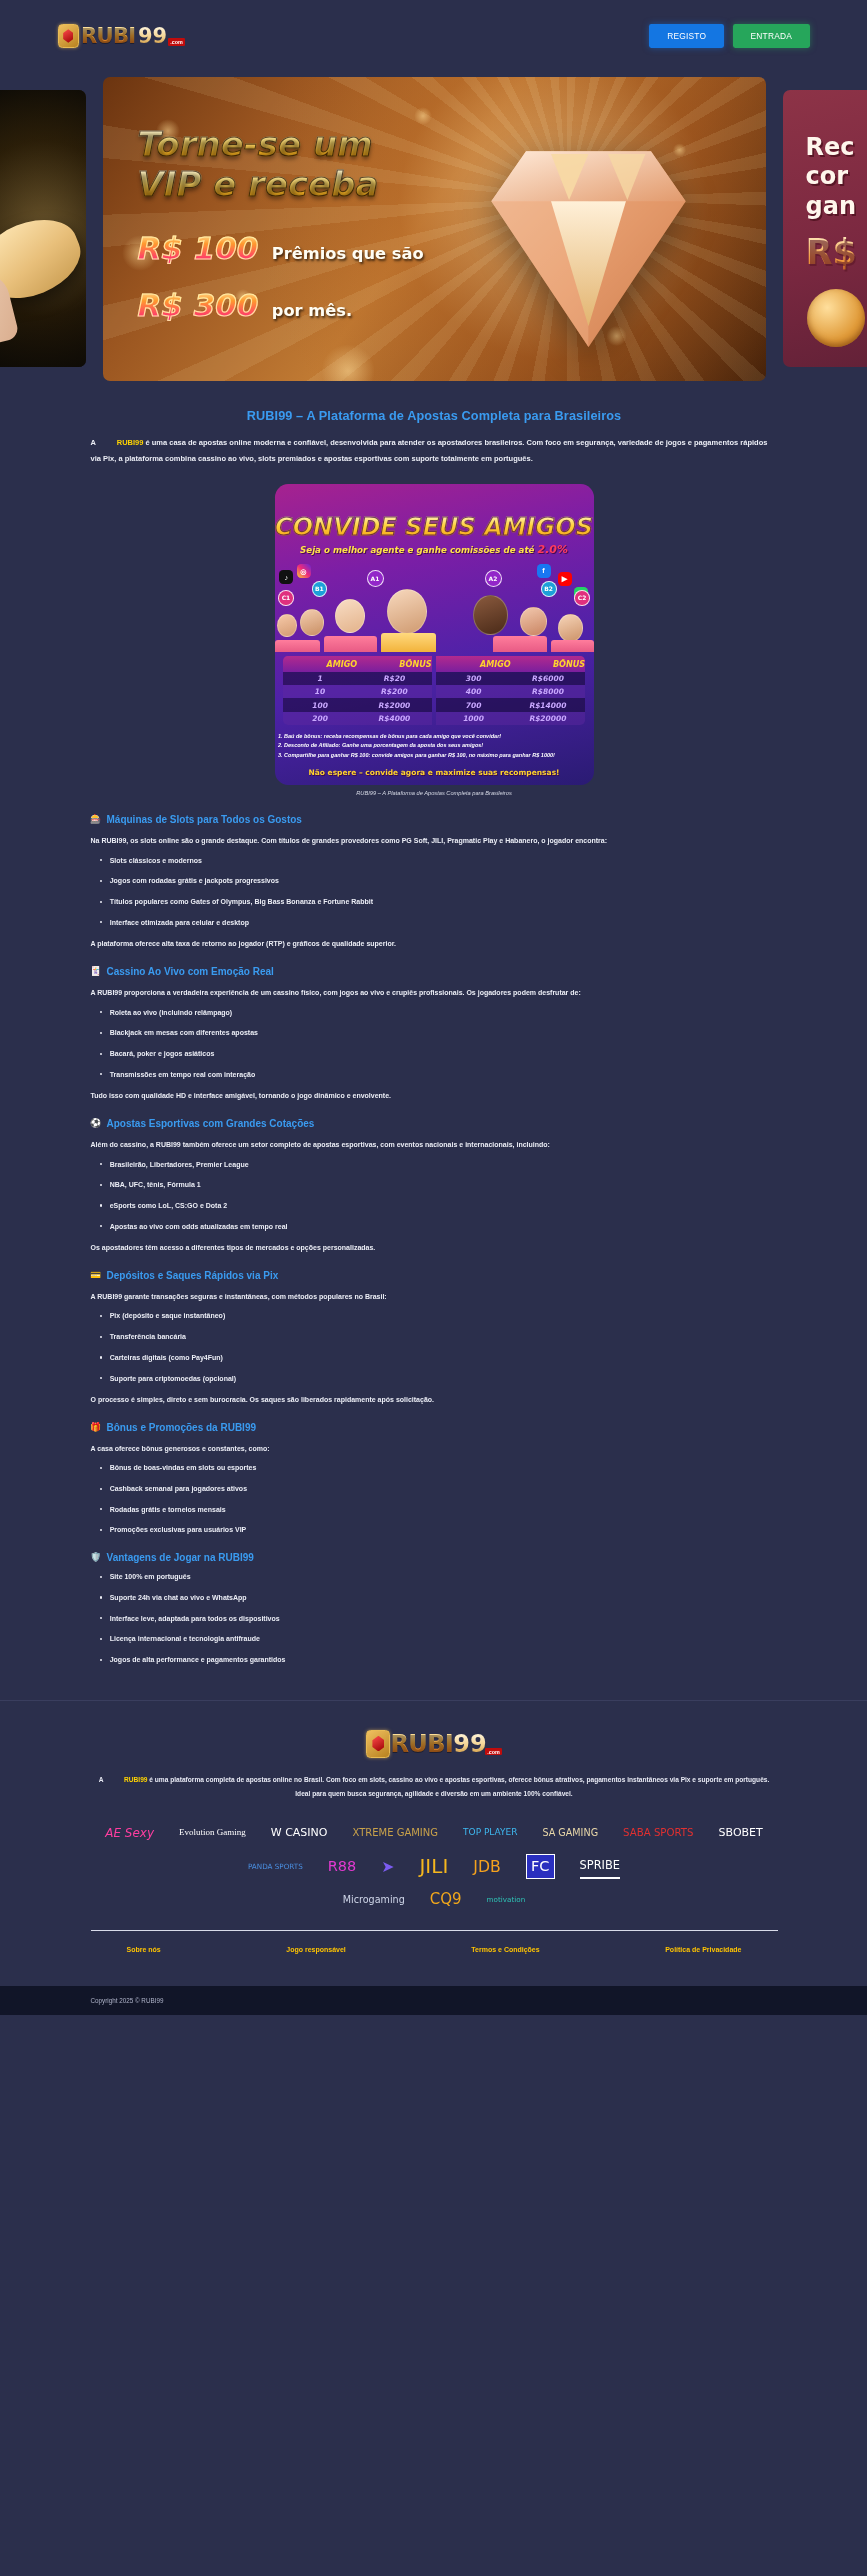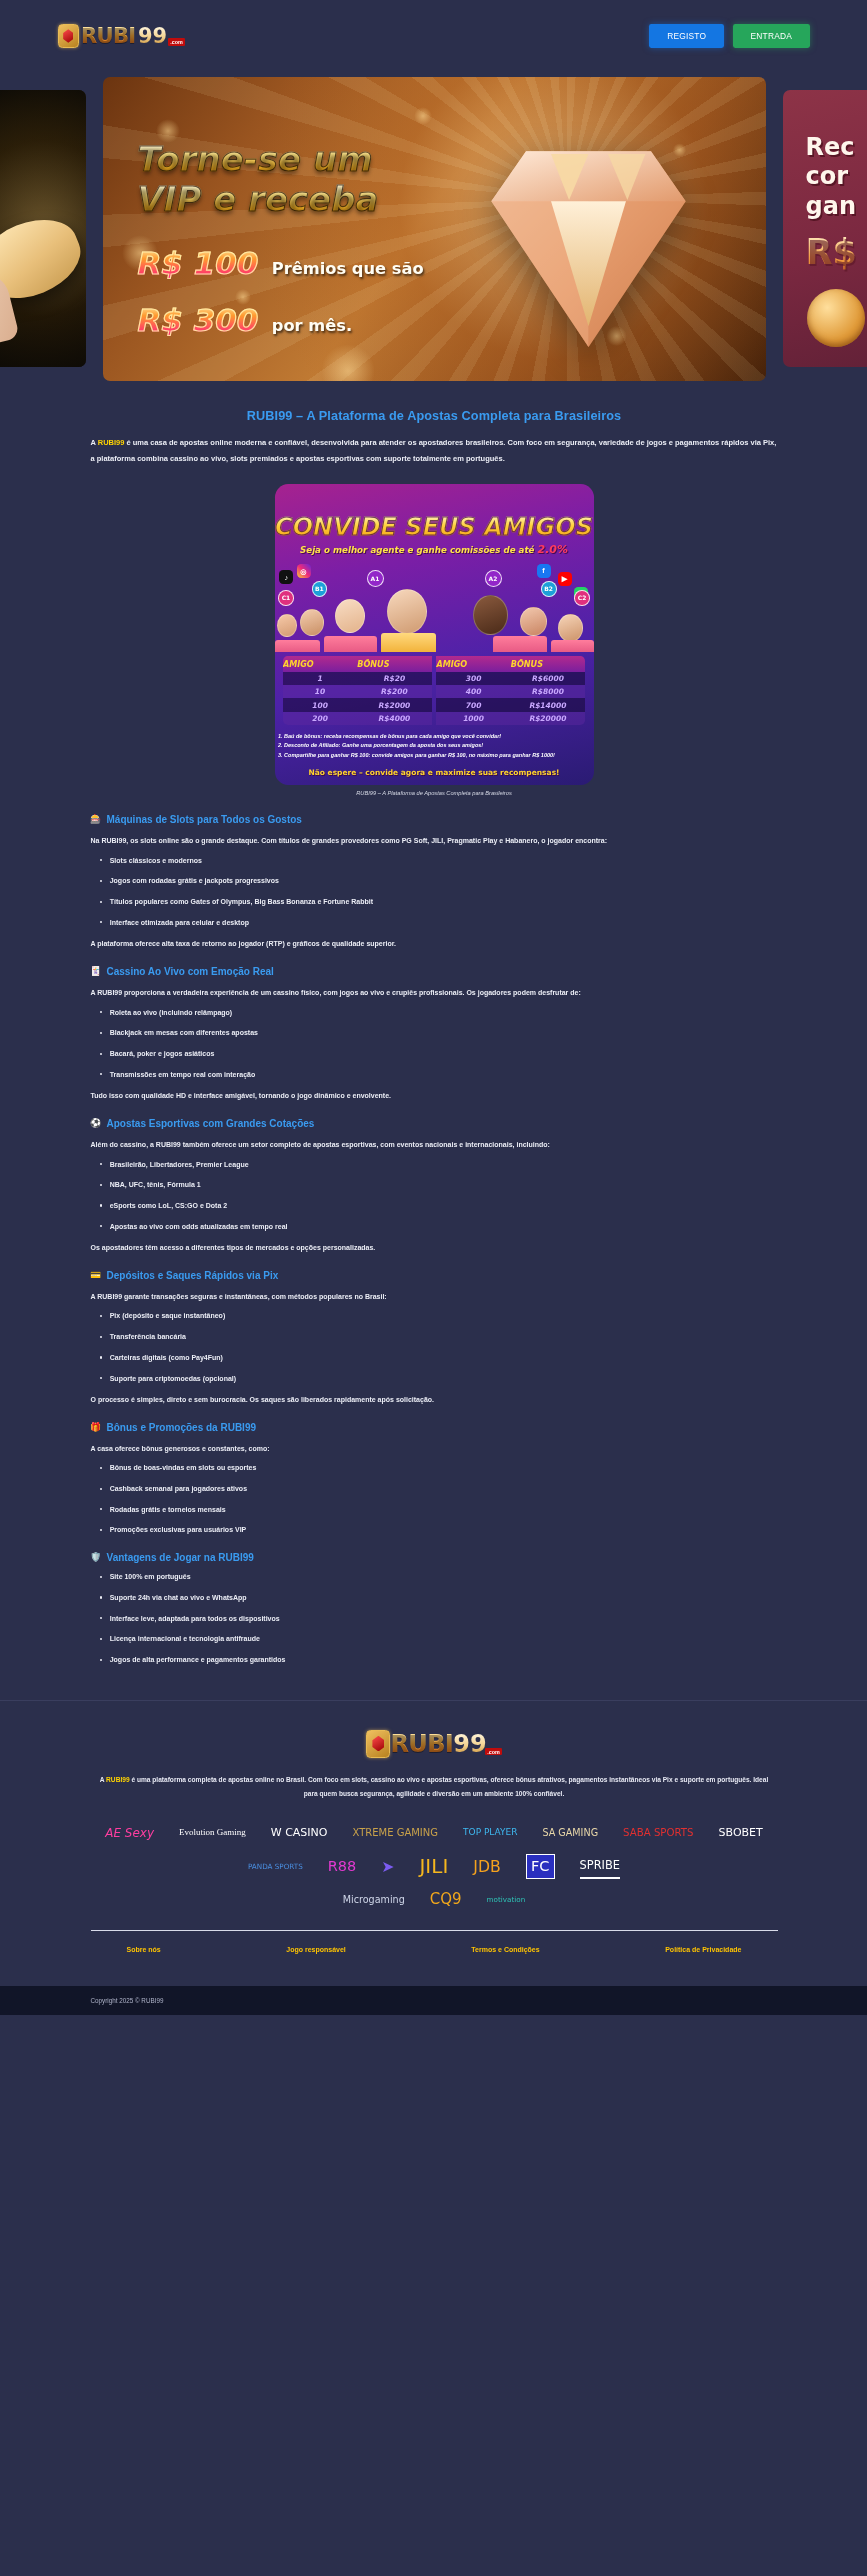--- a/index.html
+++ b/index.html
@@ -150,21 +150,21 @@
     background:
       repeating-conic-gradient(from 0deg at 70% 40%,
         rgba(255,225,170,.10) 0deg 4deg, rgba(255,225,170,0) 4deg 11deg);
     mix-blend-mode: screen;
   }
   .hero-bokeh { position: absolute; inset: 0; }
   .hero-bokeh span {
     position: absolute; border-radius: 50%;
     background: radial-gradient(circle, rgba(255,220,150,.55), rgba(255,190,90,0) 70%);
   }
-  .hero-text { position: absolute; left: 35px; top: 62px; z-index: 3; }
+  .hero-text { position: absolute; left: 35px; top: 47px; z-index: 3; }
   .hero-l1, .hero-l2 {
     font-family: "DejaVu Sans", sans-serif;
     font-weight: 900; font-style: italic;
     font-size: 34px; line-height: 1.18;
     background: linear-gradient(180deg,#fffce8 8%,#ffe17a 42%,#f5b223 72%,#d98708 100%);
     -webkit-background-clip: text; background-clip: text;
     -webkit-text-fill-color: transparent; color: #ffd95e;
     -webkit-text-stroke: 1.2px rgba(40,18,4,.75);
     paint-order: stroke fill;
     text-shadow: 0 3px 4.2px rgba(0,0,0,.45);
@@ -201,21 +201,21 @@
     color: #3a9bf0;
     font-size: 12.7px; font-weight: 700;
     margin: 13.3px 0 12px;
     letter-spacing: 0.1px;
   }
   .intro {
     font-size: 7.5px; line-height: 2.05;
     color: #eceef6; text-align: left;
     font-weight: 600;
   }
-  .brand-hl { color: #ffd400; font-weight: 700; }
+  .brand-hl { color: #ffd400; font-weight: 700; margin-left: 19px; }
 
   .figure { margin: 18px auto 18px; width: 319px; }
   .figure-img {
     width: 319px; height: 301px;
     border-radius: 13.3px;
     overflow: hidden; position: relative;
     background: linear-gradient(168deg,#a6228f 0%,#7b1ea6 28%,#4d22a8 60%,#2a1b73 100%);
   }
   .promo-title {
     position: absolute; top: 29px; left: 0; right: 0;
@@ -261,21 +261,21 @@
   }
   .promo-table {
     position: absolute; top: 172px; left: 8.4px; right: 8.4px;
     border-radius: 4.8px; overflow: hidden;
     display: grid; grid-template-columns: 1fr 1fr 4.8px 1fr 1fr;
     font-family: "DejaVu Sans", sans-serif;
   }
   .pt-h {
     background: linear-gradient(180deg,#b22a8e,#7a1f9e);
     color: #ffd42e; font-weight: 900; font-style: italic;
-    font-size: 8.1px; text-align: left; padding: 3px 0;
+    font-size: 8.1px; text-align: right; padding: 3px 0;
   }
   .pt-c {
     font-size: 7.5px; font-weight: 900; font-style: italic;
     color: #c9a8ff; text-align: center; padding: 2.1px 0;
     background: rgba(20,8,50,.55);
   }
   .pt-c.alt { background: rgba(95,40,160,.45); }
   .pt-gap { background: transparent; }
   .promo-list {
     position: absolute; top: 249px; left: 9.6px; right: 8.4px;

